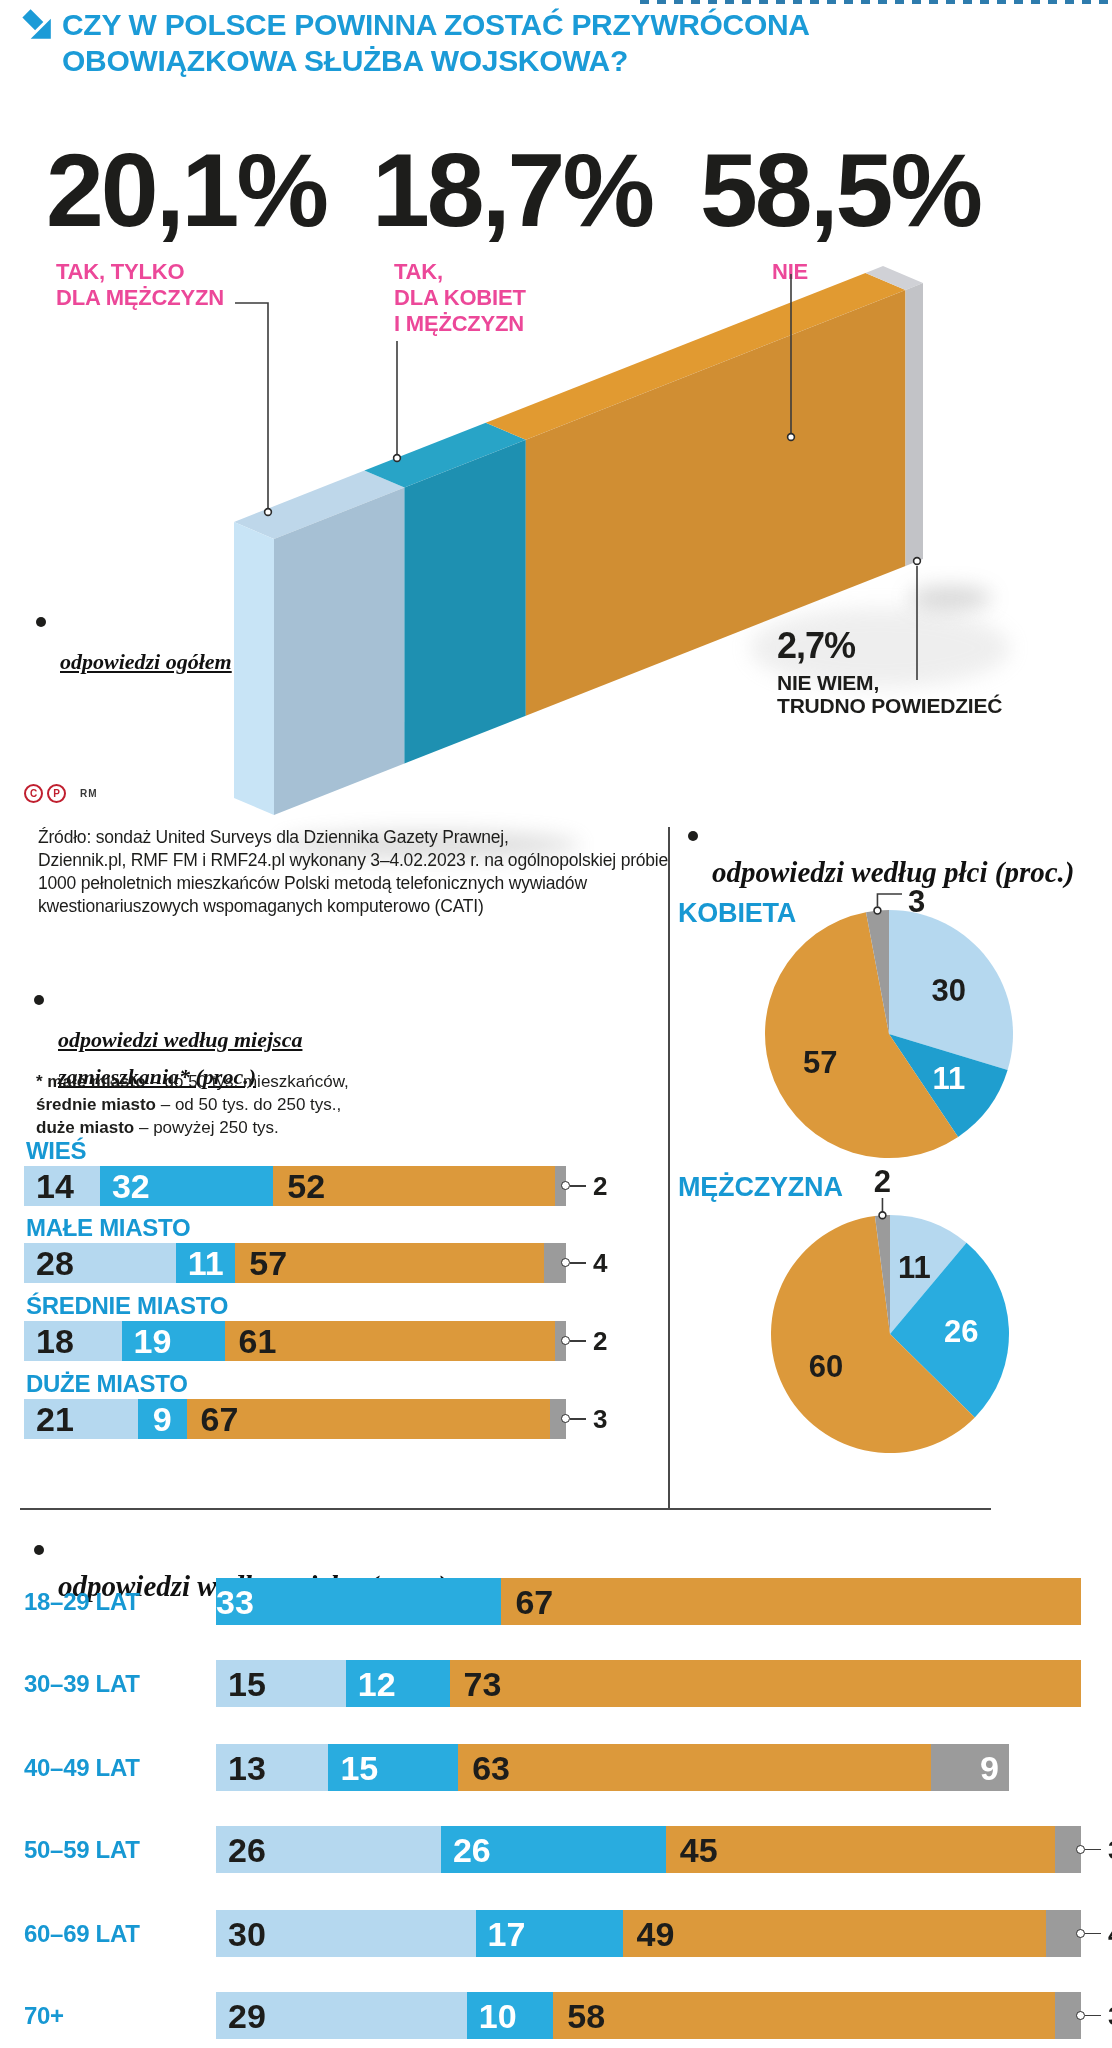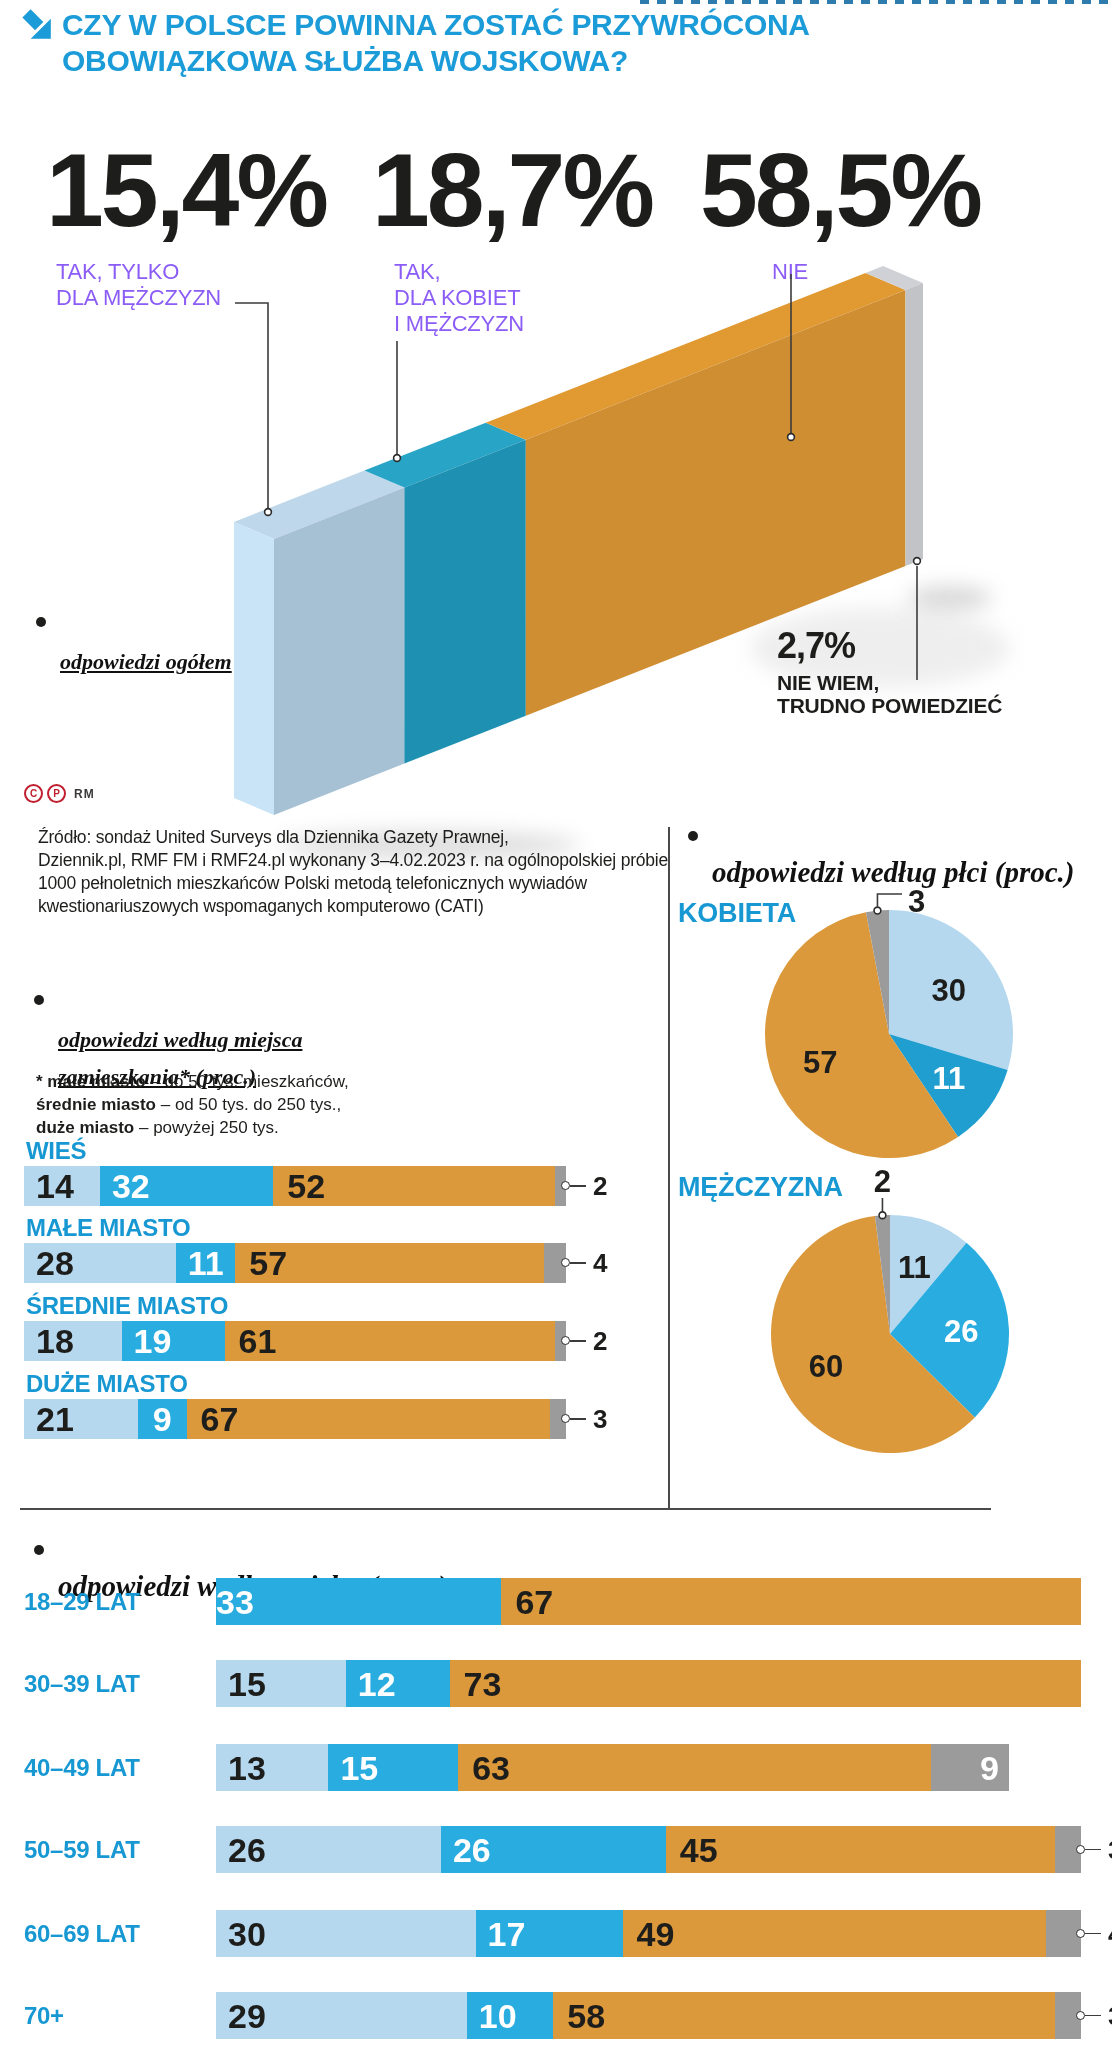--- a/index.html
+++ b/index.html
@@ -4,34 +4,34 @@
 <style>
   html,body{margin:0;padding:0;background:#fff;}
   .canvas{position:relative;width:1112px;height:2048px;background:#fff;overflow:hidden;
           font-family:"Liberation Sans",sans-serif;color:#1d1d1b;}
   .top-dashes{position:absolute;left:640px;top:0;width:472px;height:4px;
     background:repeating-linear-gradient(90deg,#2e7cad 0 9px,transparent 9px 17px);}
   .title{position:absolute;font-size:30px;font-weight:800;letter-spacing:-.3px;
          color:#1b9bd7;line-height:34px;white-space:nowrap;}
   .stat-value{position:absolute;top:138px;font-size:104px;font-weight:800;letter-spacing:-3px;
               line-height:1;color:#1d1d1b;white-space:nowrap;}
-  .stat-label{position:absolute;font-size:22px;font-weight:400;line-height:26px;
-              white-space:pre-line;letter-spacing:-.2px;color:#8b5cf6;}
+  .stat-label{position:absolute;font-size:22px;font-weight:700;line-height:26px;
+              white-space:pre-line;letter-spacing:-.2px;color:#ec4899;}
   .dk{position:absolute;left:777px;top:627px;}
   .dk-value{font-size:36px;font-weight:800;letter-spacing:-1px;line-height:38px;}
   .dk-label{margin-top:6px;font-size:21px;font-weight:600;line-height:23px;white-space:pre-line;letter-spacing:-.2px;}
   .sec{position:absolute;padding-left:24px;font-family:"Liberation Serif",serif;
        font-style:italic;font-weight:700;color:#111;white-space:pre-line;}
   .sec .bullet{position:absolute;left:0;top:11px;width:10px;height:10px;border-radius:50%;background:#1d1d1b;}
   .sec-big{font-size:22px;line-height:37px;text-decoration:underline;}
   .sec-mid{font-size:29px;line-height:35px;}
   .rm{position:absolute;left:24px;top:784px;display:flex;align-items:center;gap:4px;}
   .cir{display:inline-block;width:15px;height:15px;border:2px solid #c01f2f;border-radius:50%;
        color:#c01f2f;font-size:10px;font-weight:700;text-align:center;line-height:15px;}
-  .rm-t{margin-left:4px;font-size:12px;font-weight:700;color:#3a3a3a;letter-spacing:1px;}
+  .rm-t{margin-left:10px;font-size:10px;font-weight:700;color:#3a3a3a;letter-spacing:1px;}
   .source{position:absolute;left:30px;top:826px;font-size:17.5px;line-height:23px;
           white-space:pre-line;letter-spacing:-.2px;color:#1d1d1b;margin-left:8px;}
   .vline{position:absolute;width:1.5px;background:#4a4a4a;}
   .hline{position:absolute;height:1.5px;background:#4a4a4a;}
   .fn{position:absolute;left:36px;top:1070px;font-size:17px;line-height:23px;color:#1d1d1b;}
   .fn b{font-weight:700;}
   .pie-title{position:absolute;font-size:27px;font-weight:800;color:#1798d3;letter-spacing:-.2px;}
   .cat-label{font-size:24px;font-weight:700;color:#1798d3;letter-spacing:-.3px;white-space:nowrap;}
   .seg-num{position:absolute;top:50%;transform:translateY(-50%);font-size:34px;font-weight:700;color:#1d1d1b;}
   .seg-num.white{color:#fff;}
@@ -50,21 +50,21 @@
   <div class="top-dashes"></div>
 
   <svg style="position:absolute;left:18px;top:6px" width="36" height="36" viewBox="0 0 34 34">
     <line x1="8" y1="7" x2="20" y2="19" stroke="#1b9bd7" stroke-width="11"></line>
     <polygon points="31,31 31,12 12,31" fill="#1b9bd7"></polygon>
   </svg>
 
   <div class="title" style="left:62px;top:8px">CZY W POLSCE POWINNA ZOSTAĆ PRZYWRÓCONA</div>
   <div class="title" style="left:62px;top:44px">OBOWIĄZKOWA SŁUŻBA WOJSKOWA?</div>
 
-  <div class="stat-value" style="left:46px">15,4%</div>
+  <div class="stat-value" style="left:46px">20,1%</div>
   <div class="stat-value" style="left:372px">18,7%</div>
   <div class="stat-value" style="left:700px">58,5%</div>
 
   <div class="stat-label" style="left:56px;top:259px">TAK, TYLKO
 DLA MĘŻCZYZN</div>
   <div class="stat-label" style="left:394px;top:259px">TAK,
 DLA KOBIET
 I MĘŻCZYZN</div>
   <div class="stat-label" style="left:772px;top:259px">NIE</div>
 

